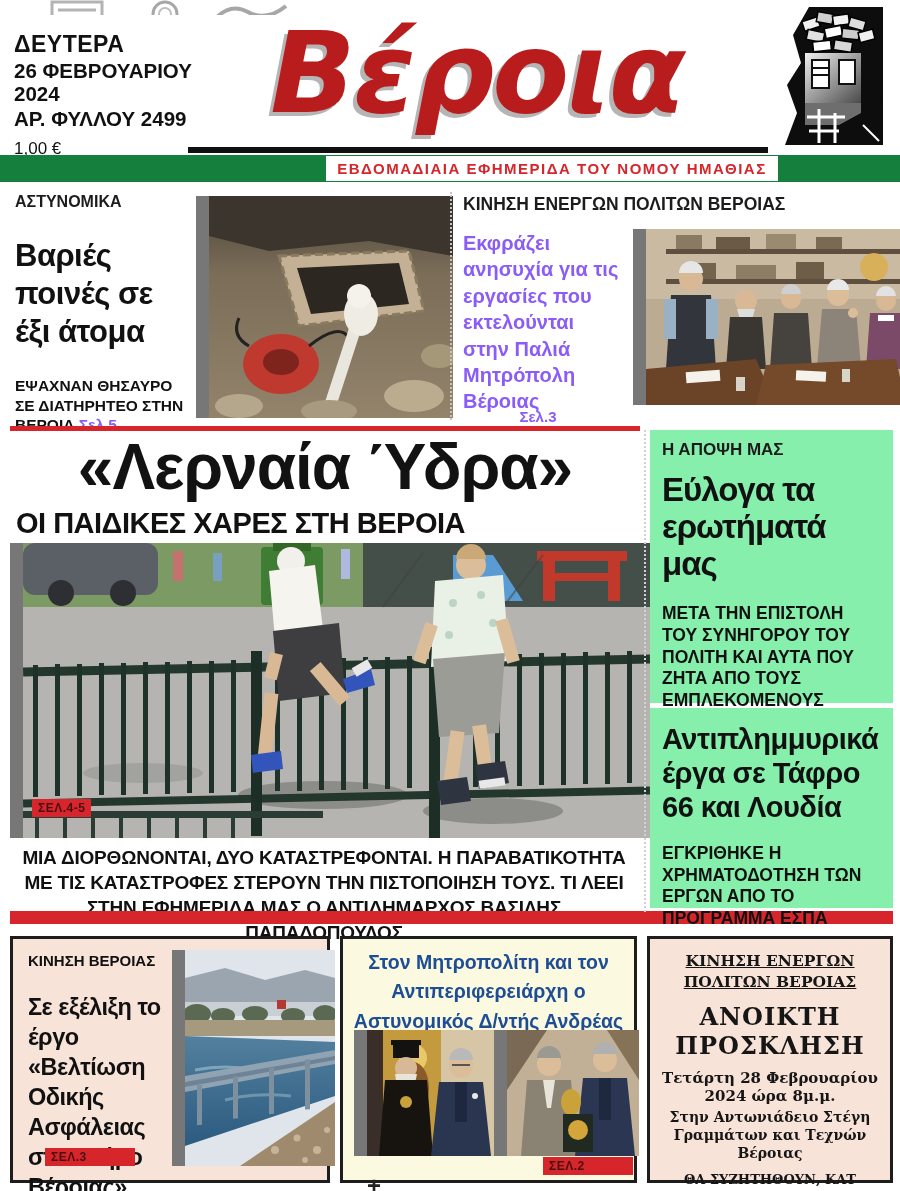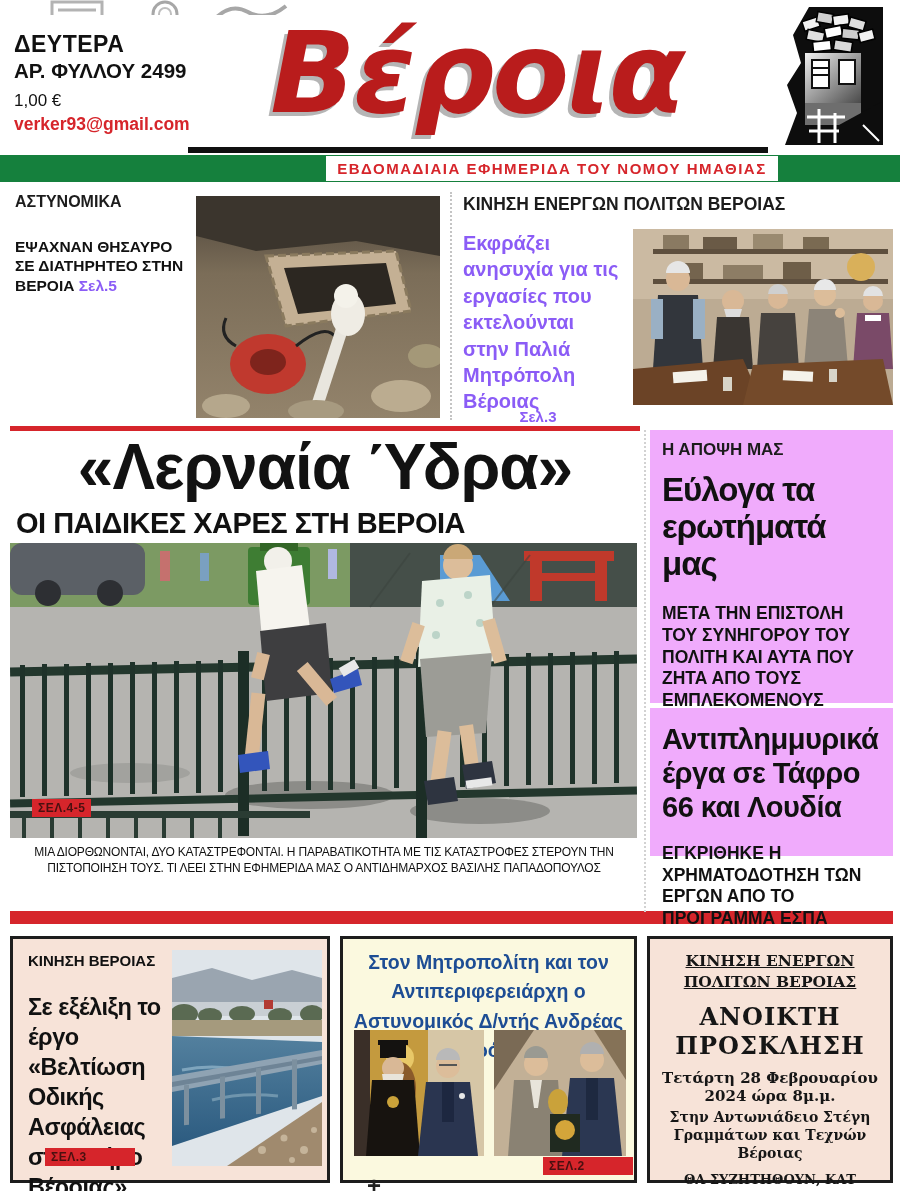--- a/index.html
+++ b/index.html
@@ -25,47 +25,47 @@
   .banner-inner{position:absolute;left:326px;top:1px;width:452px;height:25px;background:#ffffff;
                 display:flex;align-items:center;justify-content:center;}
   .banner-text{color:#d6252b;font-weight:bold;font-size:15px;letter-spacing:1.5px;white-space:nowrap;}
 
   
   .kicker{font-weight:bold;font-size:16px;color:#1c1c1c;}
   .police{left:15px;top:193px;width:174px;}
   .police-headline{font-size:31px;font-weight:bold;line-height:1.22;margin-top:26px;letter-spacing:-.5px;}
   .police-sub{font-size:15.5px;font-weight:bold;line-height:1.25;margin-top:26px;}
   .pageref-red{color:#8b5cf6;font-weight:bold;}
-  .photo-frame{overflow:hidden;background:#777;}
+  .photo-frame{overflow:hidden;background:#777;padding-left:13px;}
   .excavation{left:196px;top:196px;width:244px;height:222px;}
   .vdiv1{left:450px;top:192px;height:228px;border-left:2px dotted #c4c4c4;}
   .vdiv2{left:644px;top:430px;height:482px;border-left:2px dotted #d2d2d2;}
   .citizens-kicker{left:463px;top:194px;width:430px;font-size:17.5px;}
   .citizens-text{left:463px;top:230px;width:162px;font-size:20px;font-weight:bold;color:#8b5cf6;line-height:1.32;}
   .citizens-ref{left:463px;top:408px;width:150px;text-align:center;font-size:15px;}
   .meeting{left:633px;top:229px;width:260px;height:176px;}
 
   
   .main-rule{left:10px;top:426px;width:630px;height:5px;background:#d6252b;}
   .main-headline{left:8px;top:430px;width:634px;text-align:center;font-size:64px;font-weight:bold;
                  letter-spacing:-1px;color:#121212;white-space:nowrap;}
   .main-sub{left:16px;top:507px;width:620px;font-size:29px;font-weight:bold;letter-spacing:-.5px;}
   .playground{left:10px;top:543px;width:627px;height:295px;}
   .photo-chip{background:#d6252b;color:#4a1010;font-weight:bold;font-size:12px;padding:2px 6px;letter-spacing:.5px;}
-  .main-caption{left:15px;top:845px;width:618px;text-align:center;font-weight:normal;font-size:12px;line-height:1.32;letter-spacing:-.2px;}
+  .main-caption{left:15px;top:845px;width:618px;text-align:center;font-weight:bold;font-size:19px;line-height:1.32;letter-spacing:-.2px;}
   .bottom-red-bar{left:10px;top:911px;width:883px;height:13px;background:#d6252b;}
 
   
-  .gray-box{background:#f0abfc;padding:10px 12px;box-sizing:border-box;}
+  .gray-box{background:#86efac;padding:10px 12px;box-sizing:border-box;}
   .opinion{left:650px;top:430px;width:243px;height:273px;}
   .opinion-headline{font-size:33px;font-weight:bold;line-height:1.12;margin-top:12px;letter-spacing:-1px;}
   .opinion-sub{font-size:17.5px;font-weight:bold;line-height:1.25;margin-top:20px;}
   .opinion-body{font-size:11px;color:#6a6a6a;line-height:1.3;margin-top:12px;text-align:justify;}
   .ref-chip{background:#fff;color:#d6252b;font-weight:bold;font-size:14px;padding:1px 10px;float:right;margin-top:4px;}
-  .flood{left:650px;top:708px;width:243px;height:148px;}
+  .flood{left:650px;top:708px;width:243px;height:200px;}
   .flood-headline{font-size:29px;font-weight:bold;line-height:1.18;letter-spacing:-.5px;margin-top:4px;}
   .flood-sub{font-size:17.5px;font-weight:bold;line-height:1.25;margin-top:18px;}
 
   
   .bbox{border:3px solid #1d1d1d;box-sizing:border-box;}
   .box1{left:10px;top:936px;width:320px;height:247px;background:#f7e3d8;}
   .box1-kicker{left:28px;top:952px;font-size:15px;font-weight:bold;}
   .box1-headline{left:28px;top:992px;width:140px;font-size:23.5px;font-weight:bold;line-height:1.28;letter-spacing:-.5px;}
   .box1-chip{left:45px;top:1148px;width:78px;}
   .canal{left:172px;top:950px;width:150px;height:216px;}
@@ -100,20 +100,21 @@
       <circle cx="17" cy="14" r="6" fill="none" stroke="#aaaaaa" stroke-width="2"></circle>
     </svg>
     <svg class="ml" width="80" height="26" viewBox="0 0 80 26">
       <path d="M4 20 Q 20 2 38 12 T 76 6" fill="none" stroke="#8a8a8a" stroke-width="4"></path>
       <path d="M40 22 L 60 14" stroke="#8a8a8a" stroke-width="3"></path>
     </svg>
   </div>
 
   <div class="abs issue-info">
     <div class="issue-day">ΔΕΥΤΕΡΑ</div>
+    <div class="issue-date">26 ΦΕΒΡΟΥΑΡΙΟΥ 2024</div>
     <div class="issue-no">ΑΡ. ΦΥΛΛΟΥ 2499</div>
     <div class="issue-price">1,00 €</div>
     <div class="issue-email">verker93@gmail.com</div>
   </div>
 
   <div class="abs masthead">Βέροια</div>
   <div class="abs masthead-rule"></div>
 
   <div class="abs house-logo">
     <svg width="106" height="143" viewBox="0 0 106 143">
@@ -158,20 +159,21 @@
   </div>
 
   <div class="abs banner">
     <div class="banner-inner">
       <span class="banner-text">ΕΒΔΟΜΑΔΙΑΙΑ ΕΦΗΜΕΡΙΔΑ ΤΟΥ ΝΟΜΟΥ ΗΜΑΘΙΑΣ</span>
     </div>
   </div>
 
   <div class="abs police">
     <div class="kicker">ΑΣΤΥΝΟΜΙΚΑ</div>
+    <div class="police-headline">Βαριές ποινές σε έξι άτομα</div>
     <div class="police-sub">
       <span>ΕΨΑΧΝΑΝ ΘΗΣΑΥΡΟ ΣΕ ΔΙΑΤΗΡΗΤΕΟ ΣΤΗΝ ΒΕΡΟΙΑ</span>
       <span class="pageref-red">Σελ.5</span>
     </div>
   </div>
 
   <div class="abs photo-frame excavation">
     <svg width="244" height="222" viewBox="0 0 244 222" preserveAspectRatio="none">
       <defs>
         <linearGradient id="dirtg" x1="0" y1="0" x2="0" y2="1">

